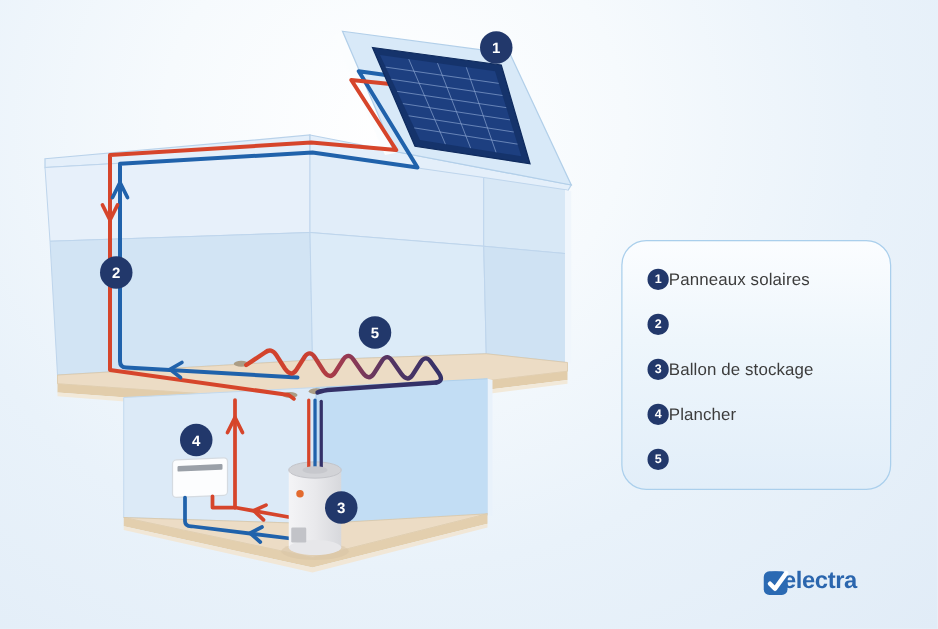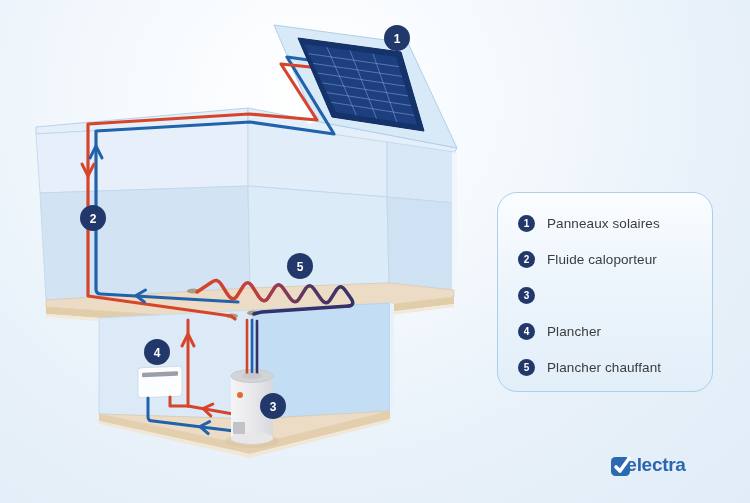--- a/index.html
+++ b/index.html
@@ -19,21 +19,21 @@
     box-sizing:border-box;border:1.5px solid #aacfec;border-radius:20px;
     background:linear-gradient(180deg,#fbfdff 0%,#eef6fc 40%,#e2eef9 100%);
     padding-top:12px;
   }
   .legend-row{height:36px;display:flex;align-items:center;padding-left:20px;}
   .legend-badge{
     width:17px;height:17px;border-radius:50%;background:#22386b;color:#fff;
     font-size:10px;font-weight:bold;display:flex;align-items:center;justify-content:center;
     flex:0 0 17px;
   }
-  .legend-label{margin-left:12px;font-size:13.5px;font-weight:500;color:#3c3c3c;letter-spacing:.1px;}
+  .legend-label{margin-left:0;font-size:13.5px;font-weight:500;color:#3c3c3c;letter-spacing:.1px;}
   
   .logo{position:absolute;left:610px;top:454px;display:flex;align-items:center;}
   .logo-text{margin-left:4px;font-size:19px;font-weight:bold;color:#2b66ae;letter-spacing:-0.3px;}
 </style>
 </head>
 <body>
 
 <div class="stage">
 
   <svg width="750" height="503" viewBox="0 0 750 503">
@@ -181,32 +181,31 @@
     </g>
   </svg>
 
   <div class="legend">
     <div class="legend-row">
       <span class="legend-badge">1</span>
       <span class="legend-label">Panneaux solaires</span>
     </div>
     <div class="legend-row">
       <span class="legend-badge">2</span>
-      <span class="legend-label">Fluide caloporteur</span>
     </div>
     <div class="legend-row">
       <span class="legend-badge">3</span>
+      <span class="legend-label">Ballon de stockage</span>
     </div>
     <div class="legend-row">
       <span class="legend-badge">4</span>
       <span class="legend-label">Plancher</span>
     </div>
     <div class="legend-row">
       <span class="legend-badge">5</span>
-      <span class="legend-label">Plancher chauffant</span>
     </div>
   </div>
 
   <div class="logo">
     <svg width="23" height="24" viewBox="0 0 23 24" style="overflow:visible">
       <rect x="1" y="3" width="19" height="19" rx="4.5" fill="#2b6ab3"></rect>
       <path d="M 6,13 L 10,17 L 19,4.5" fill="none" stroke="#ffffff" stroke-width="3.6" stroke-linecap="round" stroke-linejoin="round"></path>
     </svg>
     <span class="logo-text">Selectra</span>
   </div>

